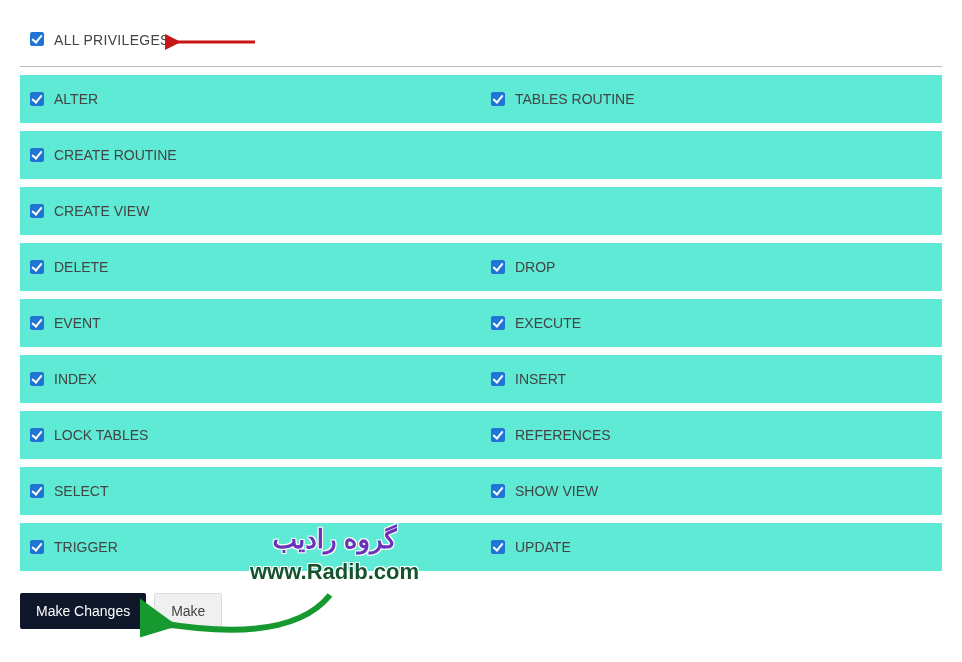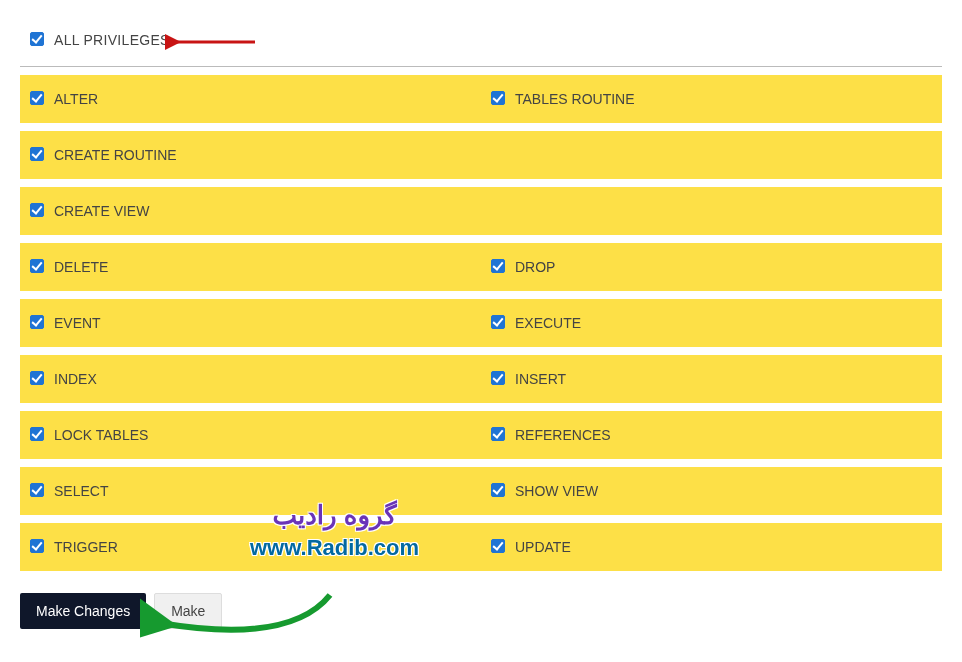--- a/index.html
+++ b/index.html
@@ -23,24 +23,24 @@
     }
     hr.sep {
       border: none;
       border-top: 1px solid #bbb;
       margin: 0 0 8px 0;
     }
     .priv-grid {}
     .priv-row { display: flex; margin-bottom: 8px; }
     .priv-cell {
       flex: 1;
-      background: #fde047;
+      background: #5eead4;
       padding: 16px 10px;
       display: flex;
-      align-items: flex-start;
+      align-items: center;
     }
     .priv-cell .lbl { font-size: 14px; color: #444; }
     .priv-cell input[type="checkbox"] { margin-right: 10px; }
     
     input[type="checkbox"] {
       appearance: none;
       width: 14px;
       height: 14px;
       border: 1.5px solid #1f74d4;
       border-radius: 2px;
@@ -90,35 +90,35 @@
     }
     .green-arrow {
       position: absolute;
       left: 140px;
       top: 585px;
       pointer-events: none;
     }
     .watermark {
       position: absolute;
       left: 250px;
-      top: 500px;
+      top: 524px;
       text-align: center;
       pointer-events: none;
     }
     .watermark .fa {
       font-size: 26px;
       font-weight: 700;
       color: #6a34b8;
       text-shadow: -1px -1px 0 #fff, 1px -1px 0 #fff, -1px 1px 0 #fff, 1px 1px 0 #fff;
       direction: rtl;
     }
     .watermark .url {
       font-size: 22px;
       font-weight: 700;
-      color: #0369a1;
+      color: #14532d;
       text-shadow: -1px -1px 0 #fff, 1px -1px 0 #fff, -1px 1px 0 #fff, 1px 1px 0 #fff;
       margin-top: 4px;
     }
   </style>
 </head>
 <body>
 
 <div class="all-priv-row">
   <input type="checkbox" checked="" style="">
   <span class="lbl">ALL PRIVILEGES</span>

